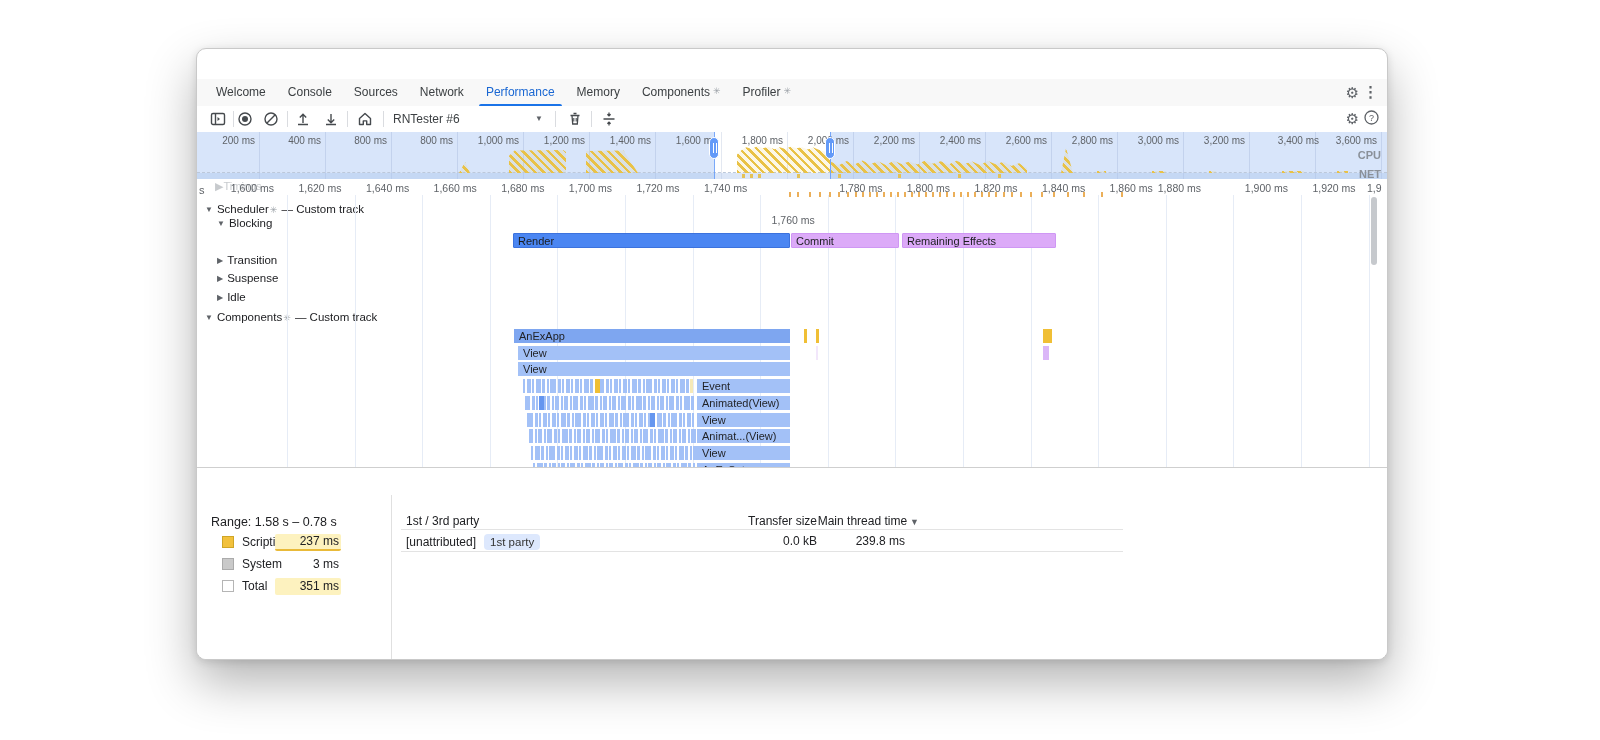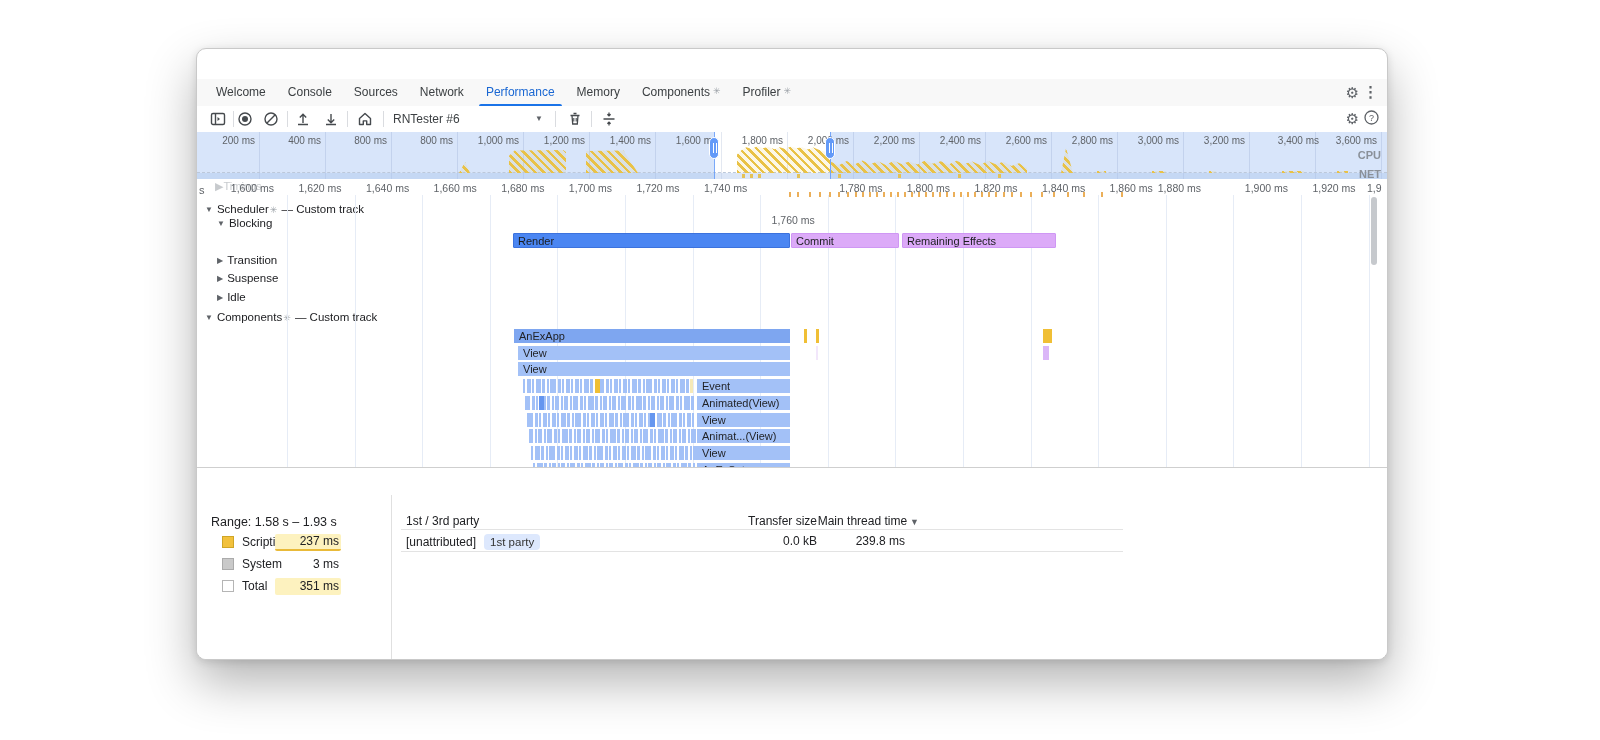--- a/index.html
+++ b/index.html
@@ -565,21 +565,21 @@
         <div class="sliver" style="left: 619px; top: 150px; width: 3px; background: rgb(240, 191, 53);"></div>
         <div class="sliver" style="left: 619px; top: 166.7px; width: 2px; background: rgb(242, 231, 251);"></div>
         <div class="sliver" style="left: 846px; top: 150px; width: 9px; background: rgb(240, 191, 53);"></div>
         <div class="sliver" style="left: 846px; top: 166.7px; width: 6px; background: rgb(219, 182, 248);"></div>
       </div>
     <div class="rlbl" style="right:0;width:20px;text-align:left;">1,9</div>
     <div id="vscroll"></div>
   </div>
 
   <div id="bottom">
-    <div id="range-label">Range: 1.58 s – 1.93 s</div>
+    <div id="range-label">Range: 1.58 s – 0.78 s</div>
     <div id="legend">
         <div class="leg-row" style="top: 66px; width: 194px;">
           <div class="leg-swatch" style="background: rgb(242, 193, 60); border: 1px solid rgb(207, 165, 38);"></div>
           <div class="leg-name">Scripting</div>
           <div class="leg-val hl ul">237 ms</div>
         </div>
         <div class="leg-row" style="top: 88px; width: 194px;">
           <div class="leg-swatch" style="background: rgb(201, 201, 201); border: 1px solid rgb(171, 171, 171);"></div>
           <div class="leg-name">System</div>
           <div class="leg-val">3 ms</div>

